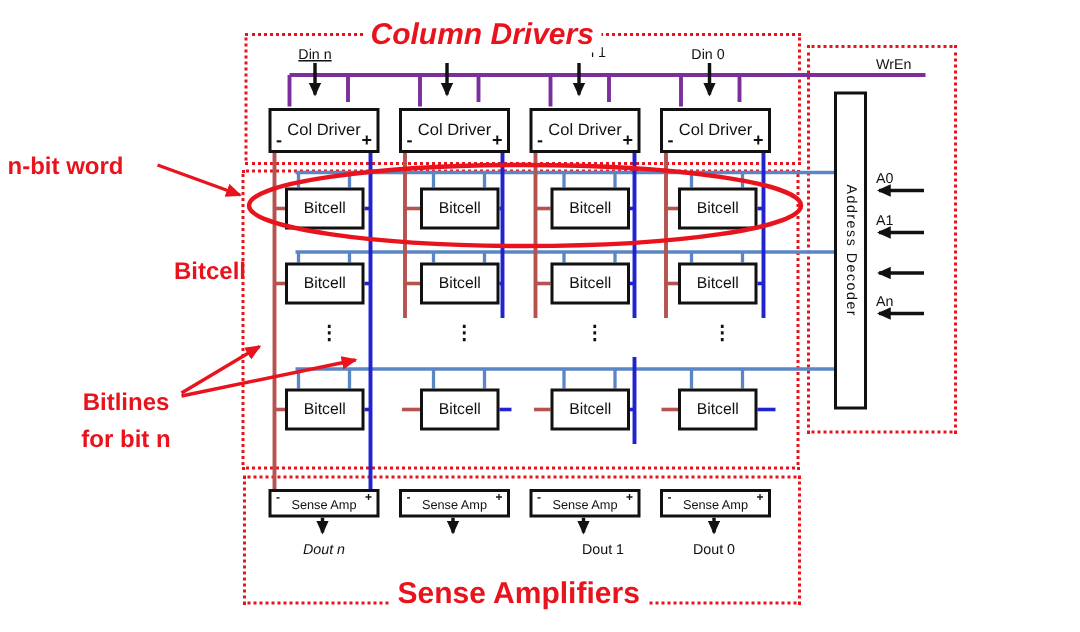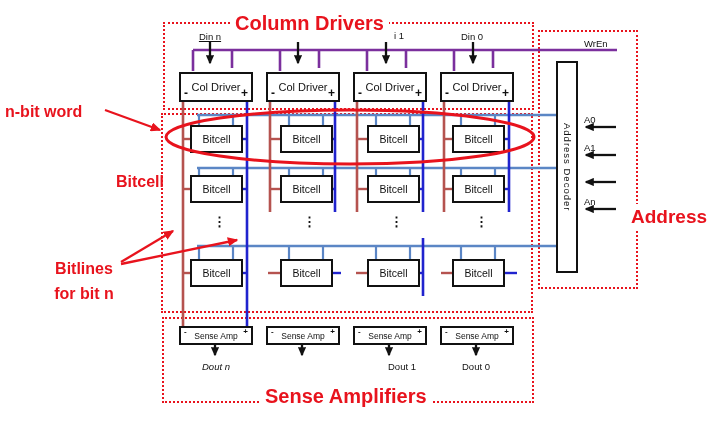--- a/index.html
+++ b/index.html
@@ -280,25 +280,24 @@
   <div class="slabel center" style="left:275px;top:361px;width:54px;"></div>
   <div class="slabel center" style="left:362px;top:361px;width:54px;text-align:right;">Dout 1</div>
   <div class="slabel center" style="left:449px;top:361px;width:54px;">Dout 0</div>
 
   <div class="slabel right" style="left:584px;top:38px;width:33px;">WrEn</div>
   <div class="slabel right" style="left:584px;top:114px;width:29px;">A0</div>
   <div class="slabel right" style="left:584px;top:142px;width:29px;">A1</div>
   <div class="slabel right" style="left:584px;top:169px;width:29px;"></div>
   <div class="slabel right" style="left:584px;top:196px;width:29px;">An</div>
 
-  <div class="rtitle t20" style="left:230px;top:11px;padding:0 5px;">Column Drivers</div>
+  <div class="rtitle t20" style="left:242px;top:11px;padding:0 5px;font-style:italic;">Column Drivers</div>
   <div class="rtitle t20" style="left:260px;top:384px;padding:0 5px;">Sense Amplifiers</div>
 
   <div class="rtitle t19 center" style="left:626px;top:204px;width:86px;text-align:center;">
-    <div>Address</div>
   </div>
 
   <div class="rtitle t18" style="left:5px;top:99px;background:transparent;">n-bit word</div>
 
   <div class="rtitle t18" style="left:108px;top:169px;width:64px;text-align:center;background:transparent;">
     <div>Bitcell</div>
   </div>
 
   <div class="rtitle t18" style="left:40px;top:242px;width:88px;text-align:center;background:transparent;margin-top:14px;">
     <div>Bitlines</div>

